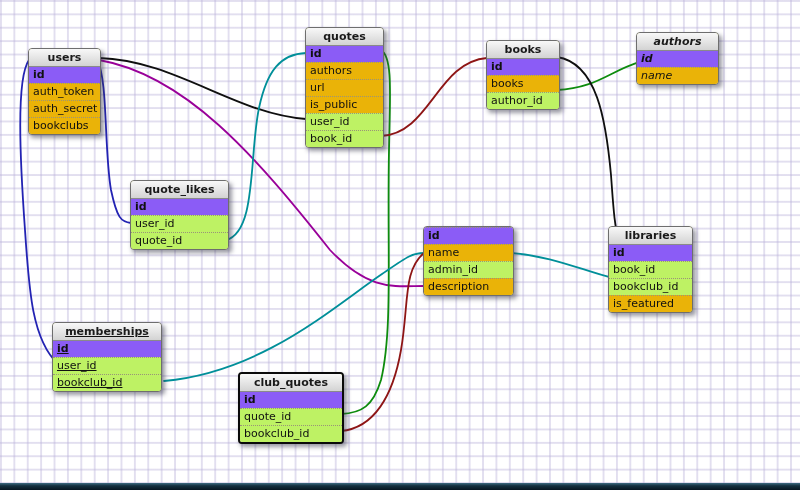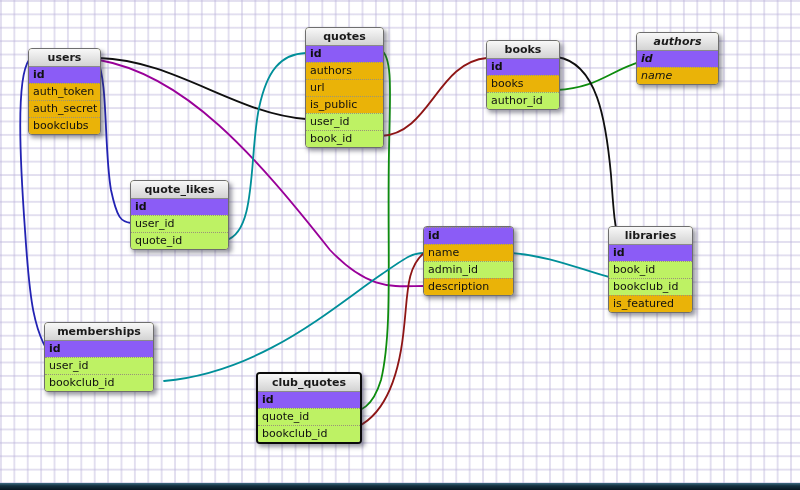--- a/index.html
+++ b/index.html
@@ -102,28 +102,28 @@
   </div>
 
   <div class="tbl" style="left:608px;top:226px;width:83px;">
     <div class="hd">libraries</div>
     <div class="row pk">id</div>
     <div class="row fk">book_id</div>
     <div class="row fk">bookclub_id</div>
     <div class="row at">is_featured</div>
   </div>
 
-  <div class="tbl" style="left:44px;top:322px;width:108px;">
+  <div class="tbl" style="left:52px;top:322px;width:108px;text-decoration:underline;">
     <div class="hd">memberships</div>
     <div class="row pk">id</div>
     <div class="row fk">user_id</div>
     <div class="row fk">bookclub_id</div>
   </div>
 
-  <div class="tbl selected" style="left:256px;top:372px;width:102px;">
+  <div class="tbl selected" style="left:238px;top:372px;width:102px;">
     <div class="hd">club_quotes</div>
     <div class="row pk">id</div>
     <div class="row fk">quote_id</div>
     <div class="row fk">bookclub_id</div>
   </div>
 
   <div id="bottom-edge"></div>
 </div>
 
 </body></html>

